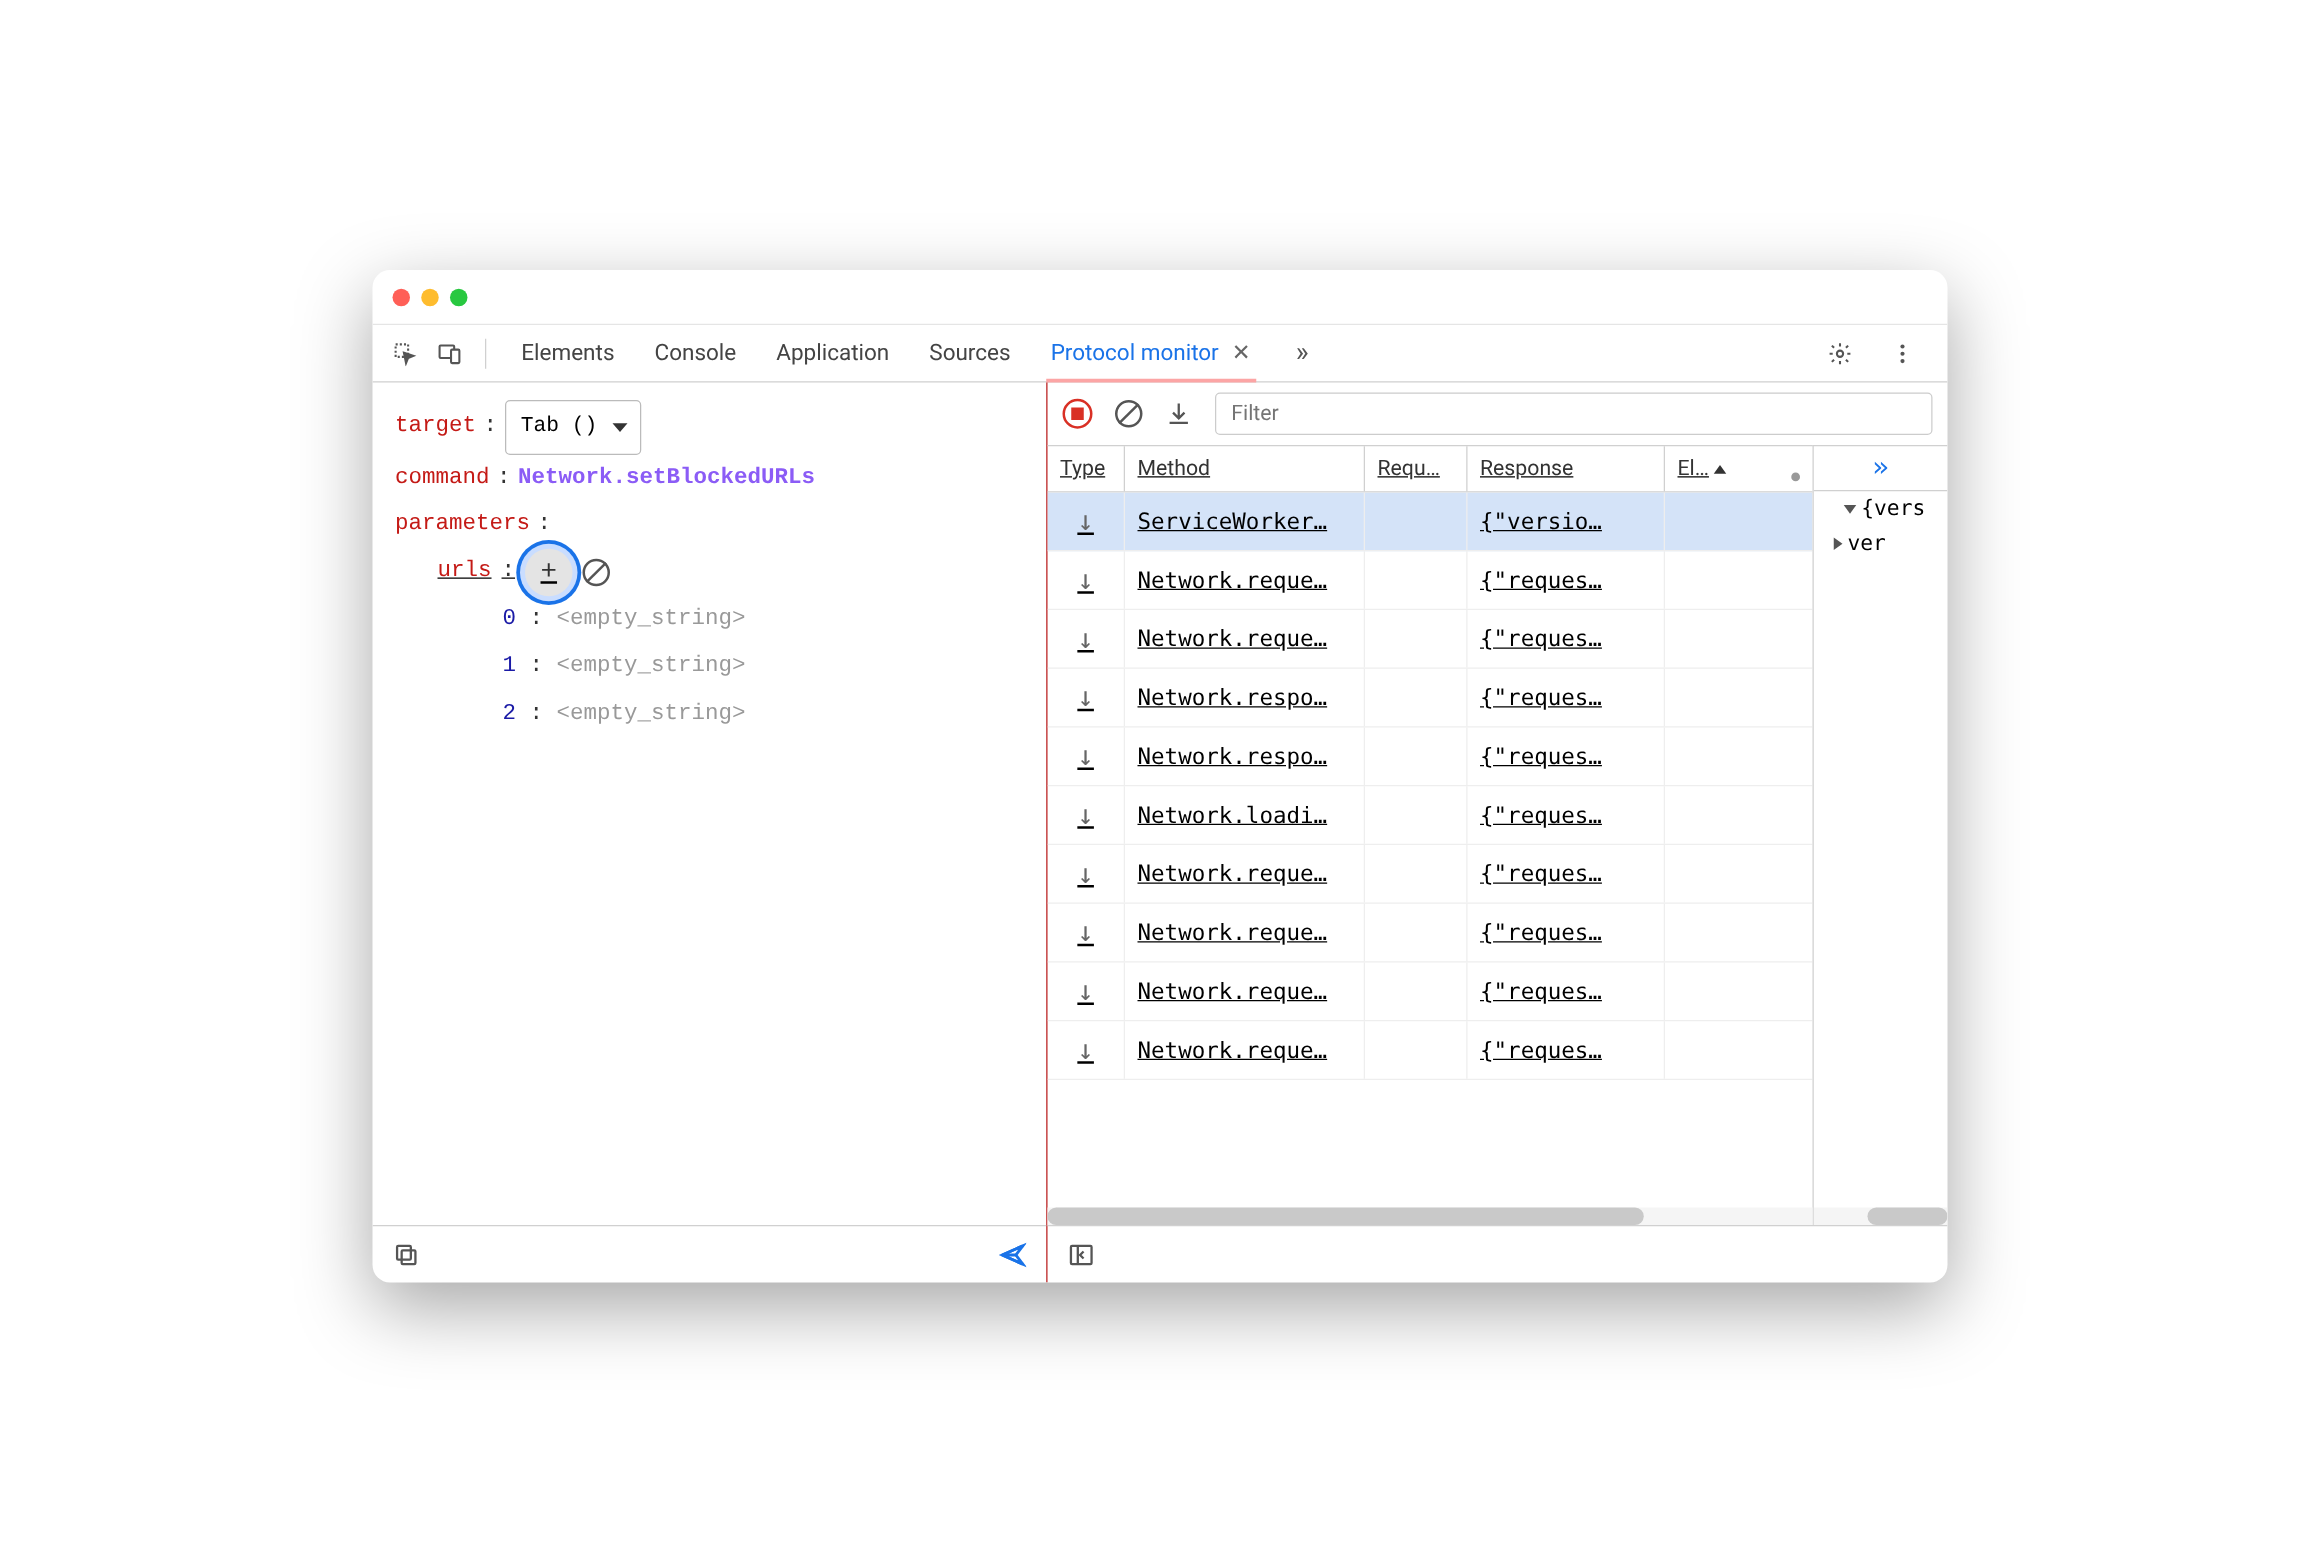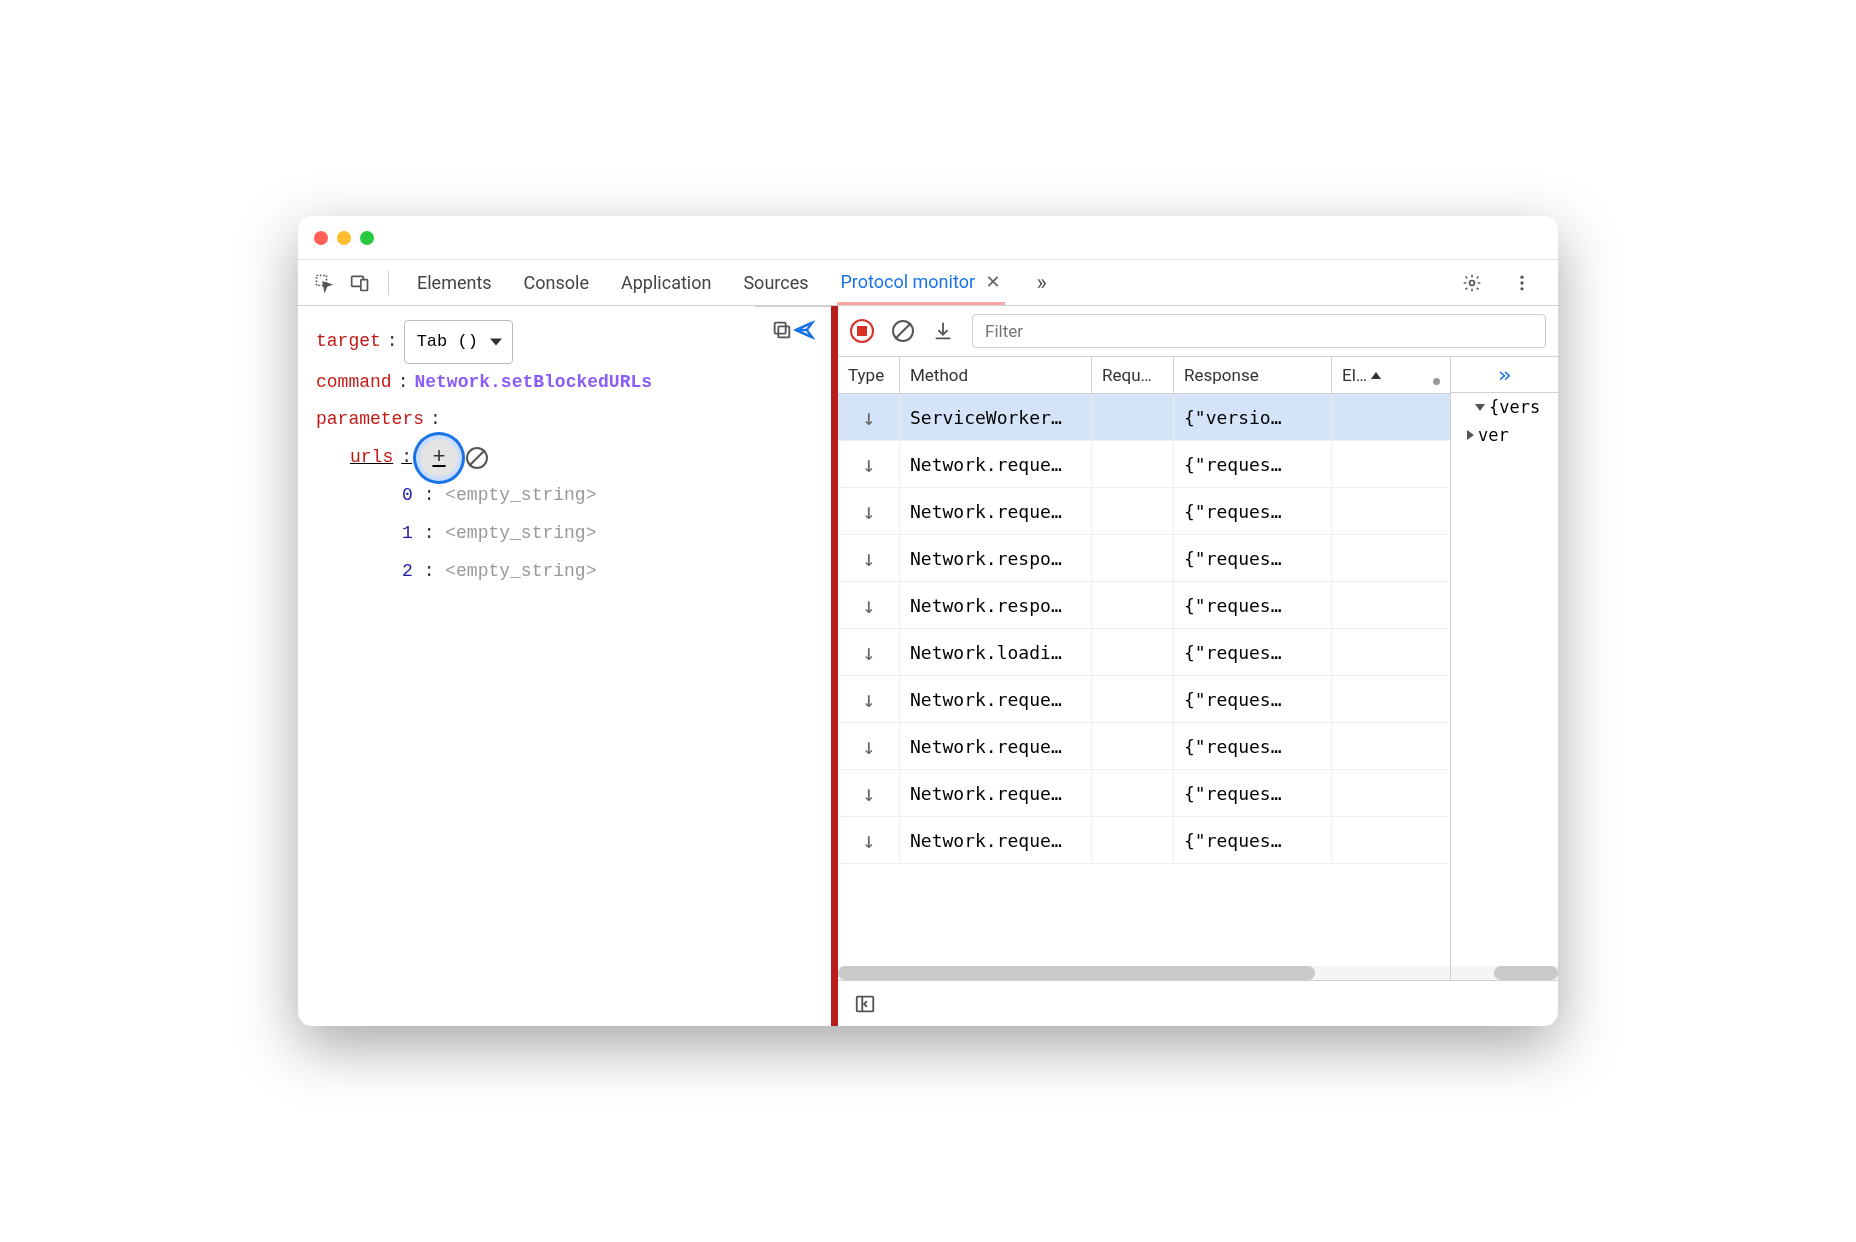--- a/index.html
+++ b/index.html
@@ -91,23 +91,23 @@
   padding-right: 10px;
   align-items: center;
 }
 .main {
   flex: 1;
   display: flex;
   min-height: 0;
 }
 .left-pane {
   width: 540px;
-  border-right: 7px solid #b91c1c;
-  display: flex;
-  flex-direction: row;
+  border-right: 1px solid #b91c1c;
+  display: flex;
+  flex-direction: column;
 }
 .left-content {
   flex: 1;
   padding: 14px 18px;
   font-family: Menlo, Monaco, "Courier New", monospace;
   font-size: 18px;
   line-height: 2.1;
   overflow: auto;
 }
 .kv-row { display: flex; align-items: center; gap: 6px; }
@@ -214,20 +214,21 @@
   flex: 1;
   display: flex;
   min-height: 0;
 }
 .table-wrap {
   flex: 1;
   display: flex;
   flex-direction: column;
   border-top: 1px solid #d0d0d0;
   min-width: 0;
+  text-decoration: underline;
 }
 .thead {
   display: flex;
   border-bottom: 1px solid #d0d0d0;
   font-size: 17px;
   color: #333;
 }
 .th {
   padding: 8px 10px;
   border-right: 1px solid #d0d0d0;

